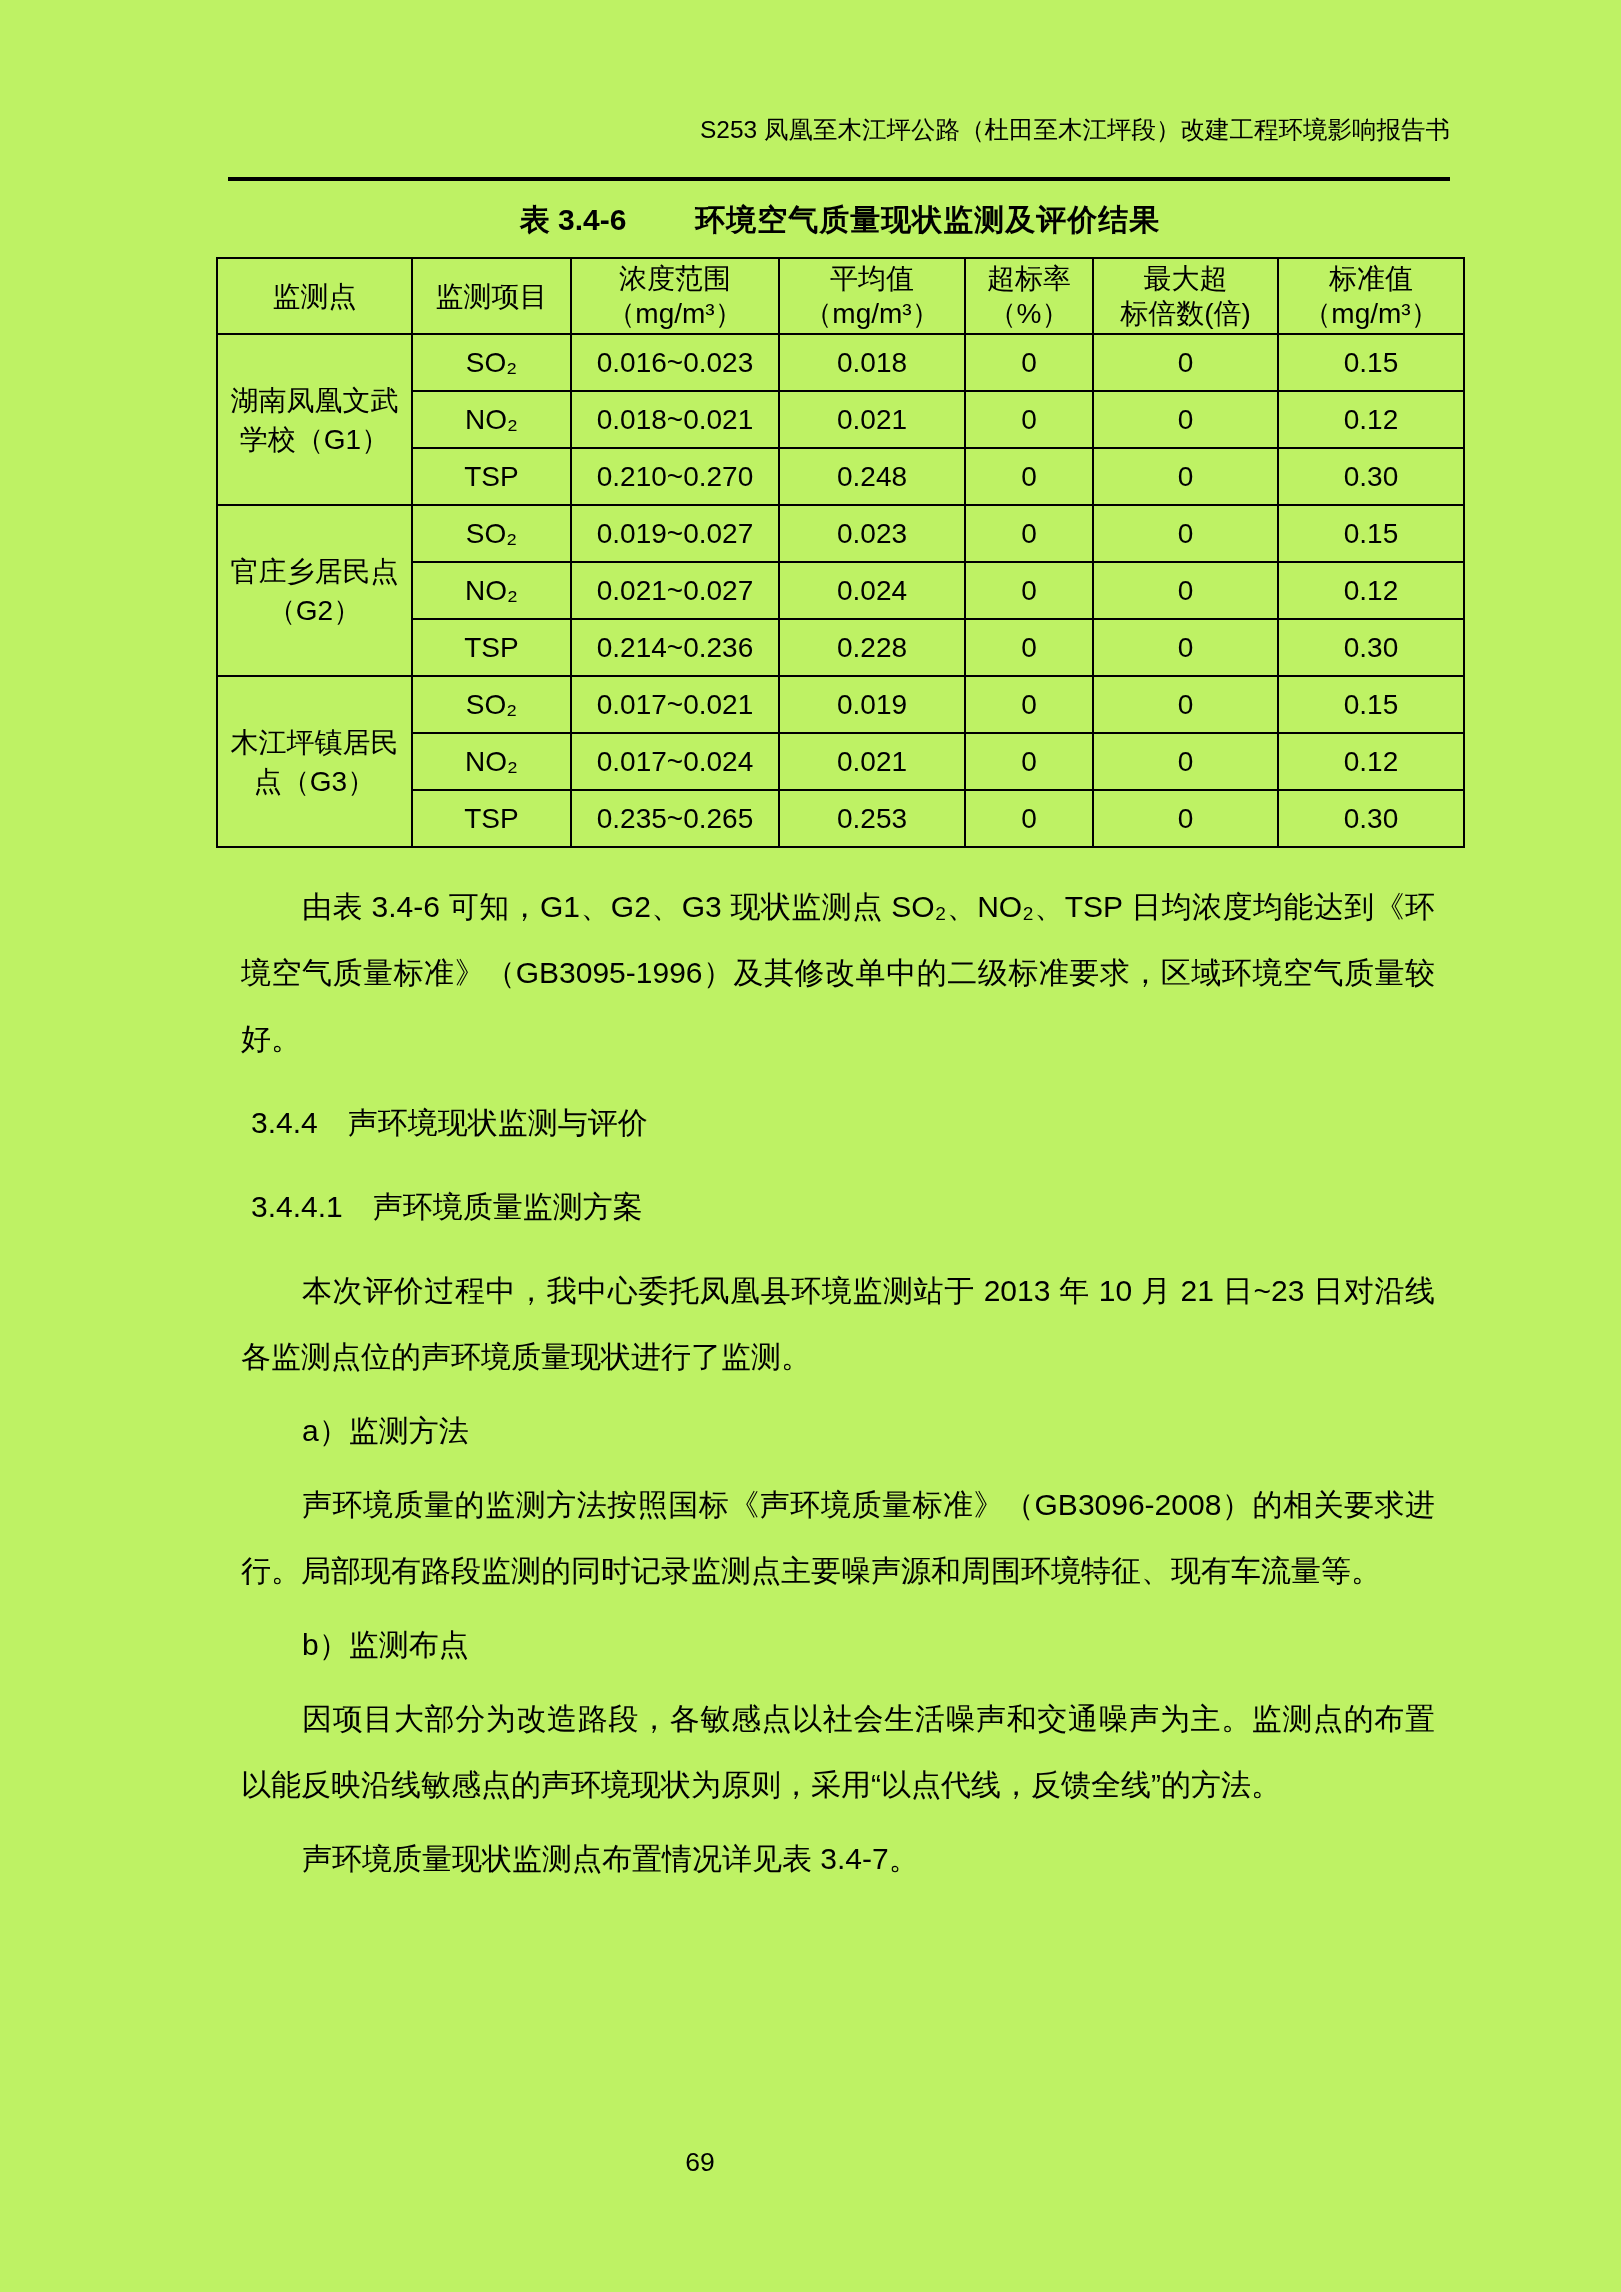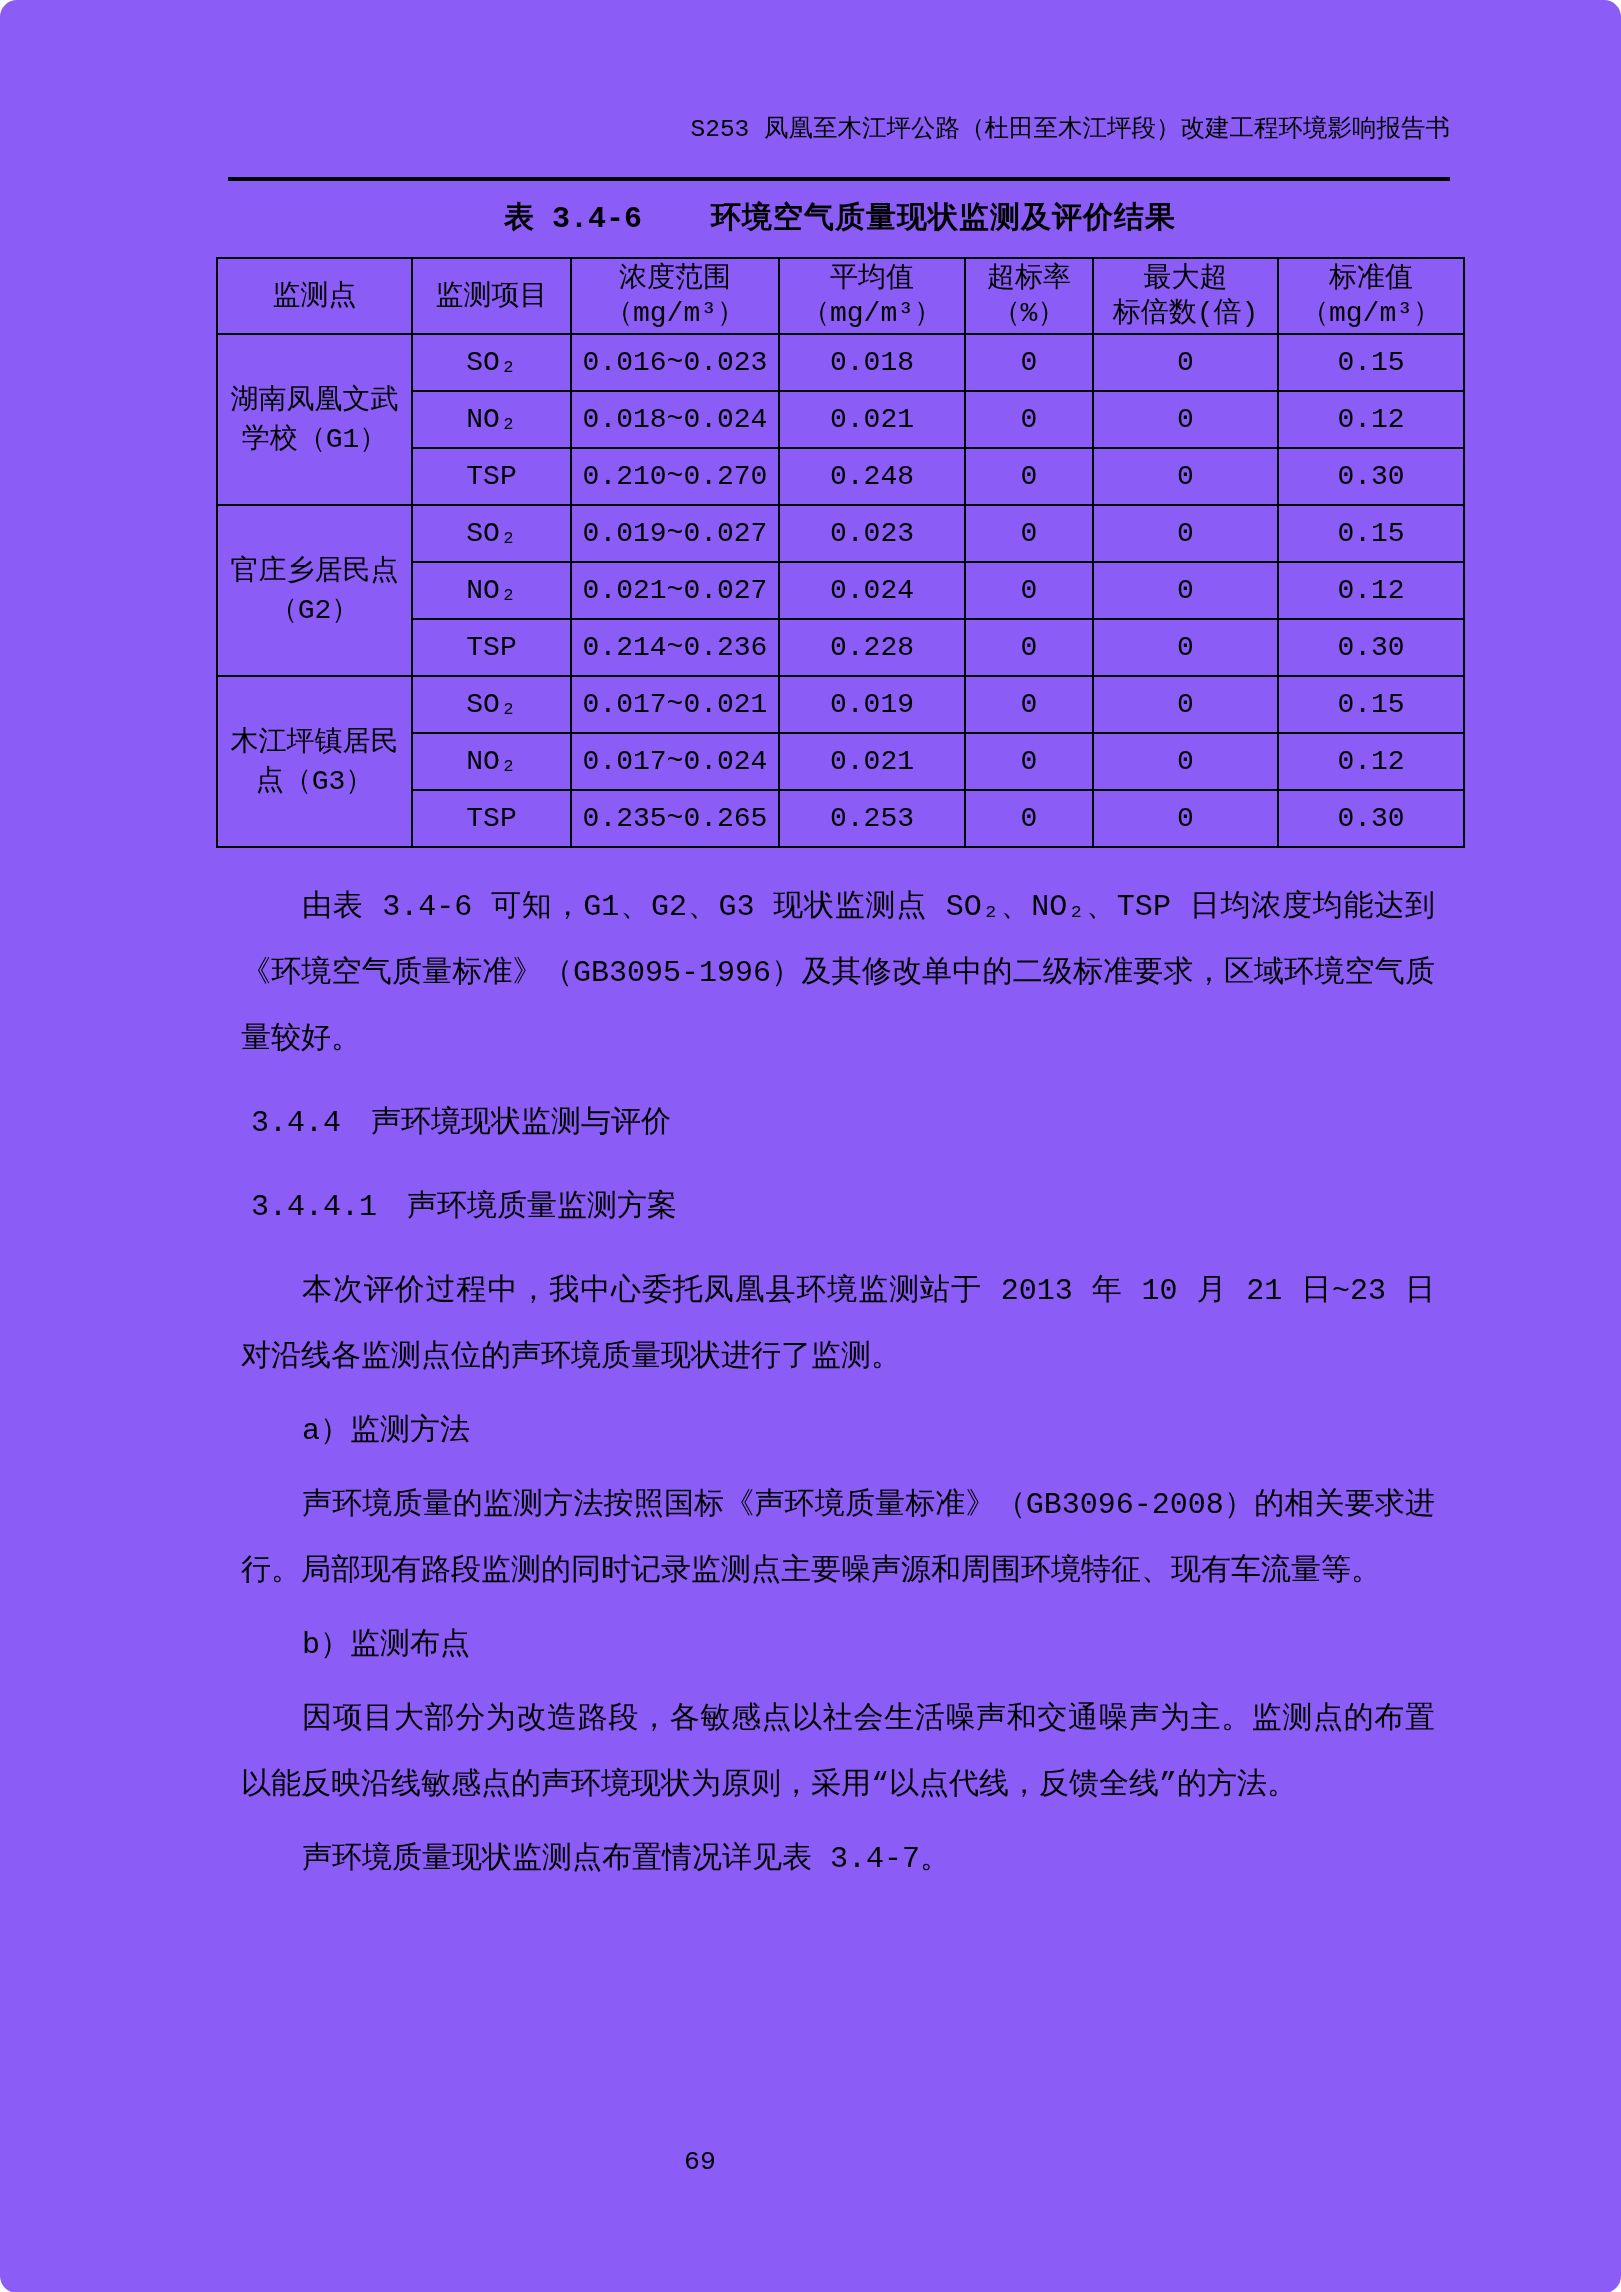--- a/index.html
+++ b/index.html
@@ -1,24 +1,23 @@
 <!DOCTYPE html>
 <html><head>
 <meta charset="utf-8">
 <style>
   html,body{margin:0;padding:0;background:#ffffff;}
   .page{
     position:relative;
     width:1621px;
     height:2293px;
-    background:#8b5cf6;
+    background:#bef264;
     color:#000;
-    font-family:Liberation Mono, monospace;
+    font-family:Liberation Sans, sans-serif;
     overflow:hidden;
-    border-radius:17px;
   }
   
   .page-header{
     position:absolute;
     top:110px; left:228px; width:1222px;
     text-align:right;
     font-size:24.5px;
     line-height:39px;
     color:#000;
   }
@@ -138,21 +137,21 @@
         <td class="site" rowspan="3">湖南凤凰文武学校（G1）</td>
         <td>SO₂</td>
         <td>0.016~0.023</td>
         <td>0.018</td>
         <td>0</td>
         <td>0</td>
         <td>0.15</td>
       </tr>
       <tr>
         <td>NO₂</td>
-        <td>0.018~0.024</td>
+        <td>0.018~0.021</td>
         <td>0.021</td>
         <td>0</td>
         <td>0</td>
         <td>0.12</td>
       </tr>
       <tr class="group-end">
         <td>TSP</td>
         <td>0.210~0.270</td>
         <td>0.248</td>
         <td>0</td>

